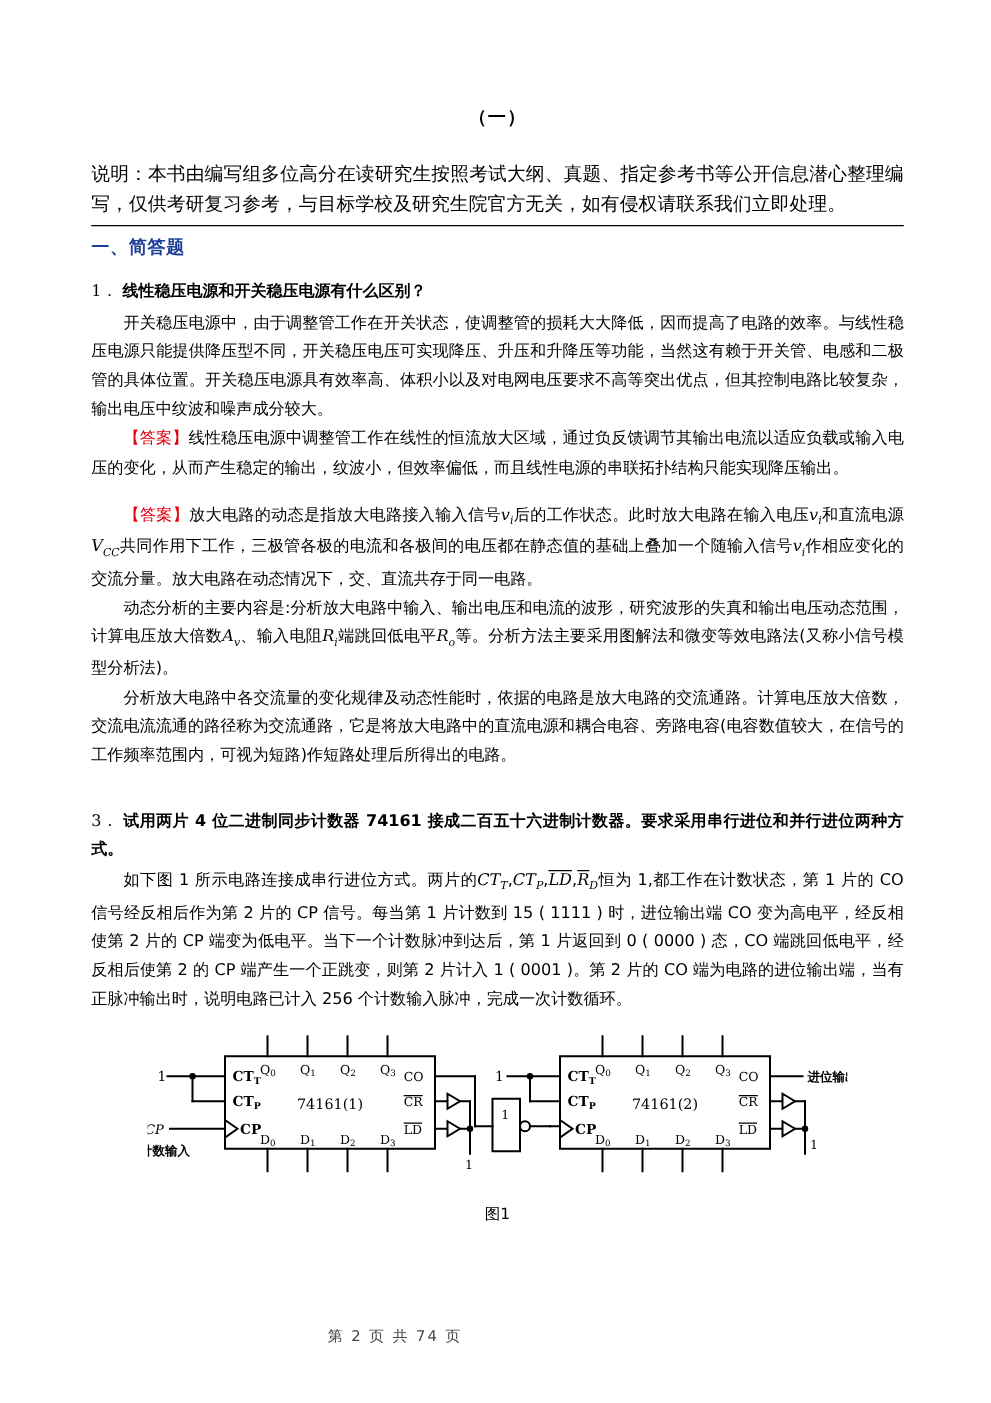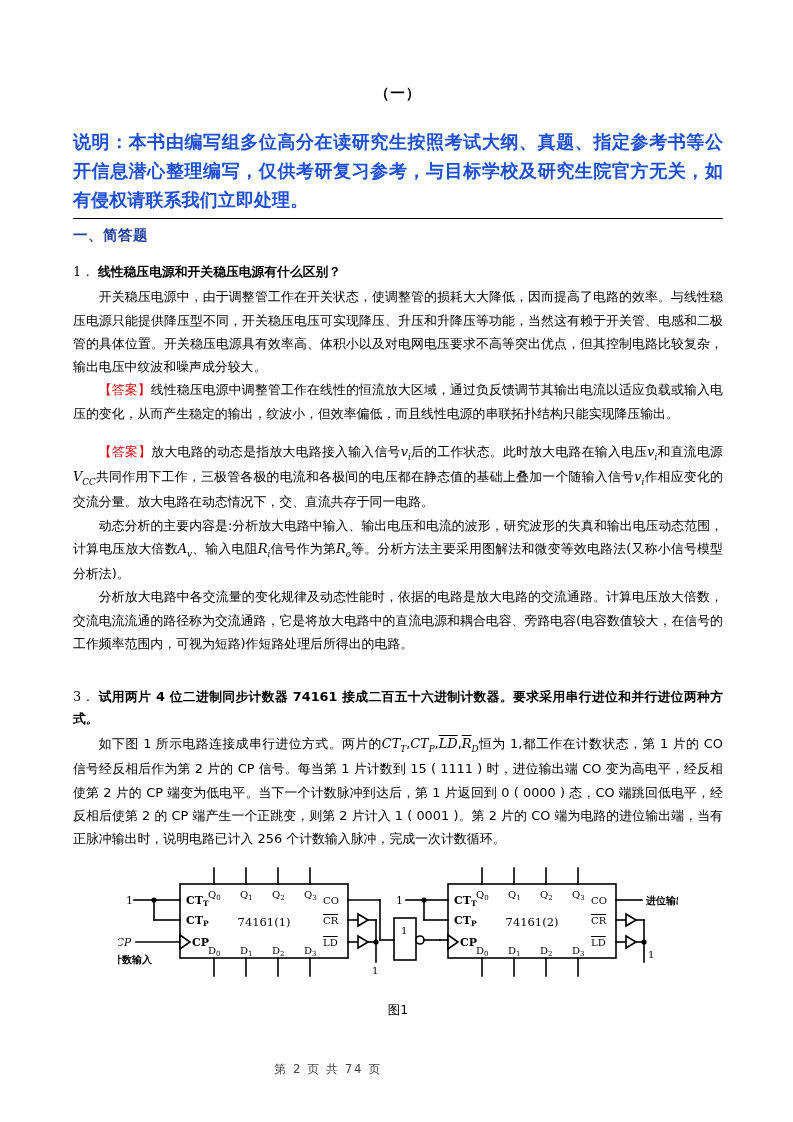--- a/index.html
+++ b/index.html
@@ -35,23 +35,23 @@
     font-weight: bold;
     font-size: 14.5px;
     letter-spacing: 1px;
     margin-top: 84px;
     margin-bottom: 0;
     font-family: "DejaVu Sans", "Liberation Sans", sans-serif;
   }
 
   
   .notice {
-    color: #1d4ed8;
-    font-weight: bold;
-    font-size: 18px;
+    color: #000000;
+    font-weight: normal;
+    font-size: 15px;
     line-height: 1.62;
     margin-top: 24px;
     text-align: justify;
     font-family: "DejaVu Sans", "Liberation Sans", sans-serif;
     letter-spacing: 0.1px;
   }
   .rule {
     border: none;
     border-top: 1.4px solid #000;
     margin: 4px 0 7px 0;
@@ -115,21 +115,21 @@
   .fig-caption {
     text-align: center;
     font-size: 12.4px;
     margin-top: 18px;
     font-family: "DejaVu Sans", "Liberation Sans", sans-serif;
   }
 
   
   .footer {
     position: absolute;
-    left: 12px;
+    left: 0;
     top: 1062px;
     width: 632px;
     text-align: center;
     font-size: 11.8px;
     letter-spacing: 1.6px;
     color: #444;
     font-family: "DejaVu Sans", "Liberation Sans", sans-serif;
   }
 </style>
 </head>
@@ -149,21 +149,21 @@
       <span class="q-num">1．</span><span>线性稳压电源和开关稳压电源有什么区别？</span>
     </div>
     <p class="body indent">开关稳压电源中，由于调整管工作在开关状态，使调整管的损耗大大降低，因而提高了电路的效率。与线性稳压电源只能提供降压型不同，开关稳压电压可实现降压、升压和升降压等功能，当然这有赖于开关管、电感和二极管的具体位置。开关稳压电源具有效率高、体积小以及对电网电压要求不高等突出优点，但其控制电路比较复杂，输出电压中纹波和噪声成分较大。</p>
     <p class="body indent"><span class="ans-tag">【答案】</span><span>线性稳压电源中调整管工作在线性的恒流放大区域，通过负反馈调节其输出电流以适应负载或输入电压的变化，从而产生稳定的输出，纹波小，但效率偏低，而且线性电源的串联拓扑结构只能实现降压输出。</span></p>
 
     <div class="gap-md"></div>
 
 
     <p class="body indent"><span class="ans-tag">【答案】</span><span>放大电路的动态是指放大电路接入输入信号</span><span class="mi"><span>v</span><sub>i</sub></span><span>后的工作状态。此时放大电路在输入电压</span><span class="mi"><span>v</span><sub>i</sub></span><span>和直流电源</span><span class="mi"><span>V</span><sub>CC</sub></span><span>共同作用下工作，三极管各极的电流和各极间的电压都在静态值的基础上叠加一个随输入信号</span><span class="mi"><span>v</span><sub>i</sub></span><span>作相应变化的交流分量。放大电路在动态情况下，交、直流共存于同一电路。</span></p>
 
-    <p class="body indent"><span>动态分析的主要内容是:分析放大电路中输入、输出电压和电流的波形，研究波形的失真和输出电压动态范围，计算电压放大倍数</span><span class="mi"><span>A</span><sub>v</sub></span><span>、输入电阻</span><span class="mi"><span>R</span><sub>i</sub></span><span>信号作为第</span><span class="mi"><span>R</span><sub>o</sub></span><span>等。分析方法主要采用图解法和微变等效电路法(又称小信号模型分析法)。</span></p>
+    <p class="body indent"><span>动态分析的主要内容是:分析放大电路中输入、输出电压和电流的波形，研究波形的失真和输出电压动态范围，计算电压放大倍数</span><span class="mi"><span>A</span><sub>v</sub></span><span>、输入电阻</span><span class="mi"><span>R</span><sub>i</sub></span><span>端跳回低电平</span><span class="mi"><span>R</span><sub>o</sub></span><span>等。分析方法主要采用图解法和微变等效电路法(又称小信号模型分析法)。</span></p>
 
     <p class="body indent">分析放大电路中各交流量的变化规律及动态性能时，依据的电路是放大电路的交流通路。计算电压放大倍数，交流电流流通的路径称为交流通路，它是将放大电路中的直流电源和耦合电容、旁路电容(电容数值较大，在信号的工作频率范围内，可视为短路)作短路处理后所得出的电路。</p>
 
     <div class="gap-md"></div>
 
     <div class="q-heading">
       <span class="q-num">3．</span><span>试用两片 4 位二进制同步计数器 74161 接成二百五十六进制计数器。要求采用串行进位和并行进位两种方式。</span>
     </div>
 
 

